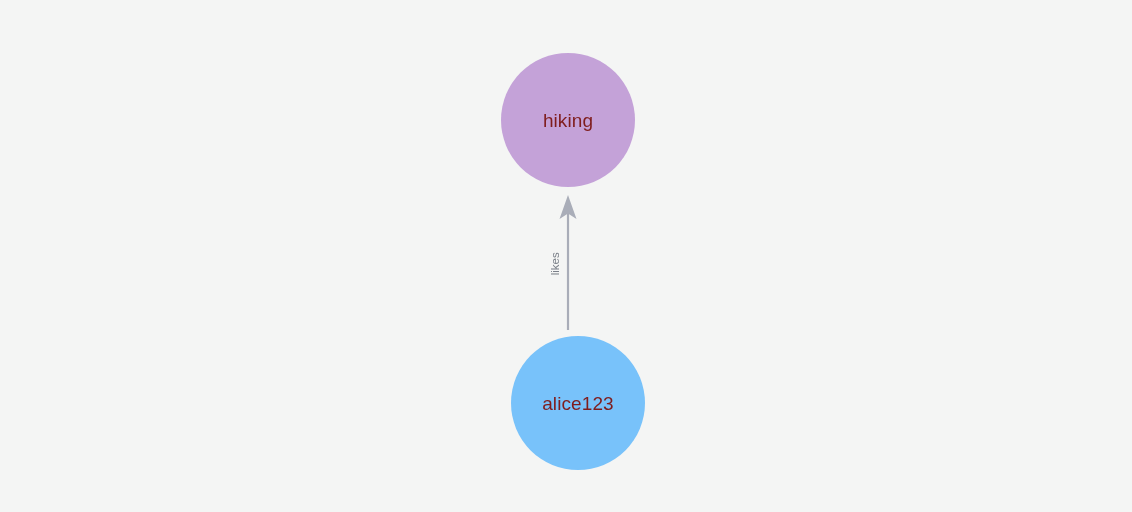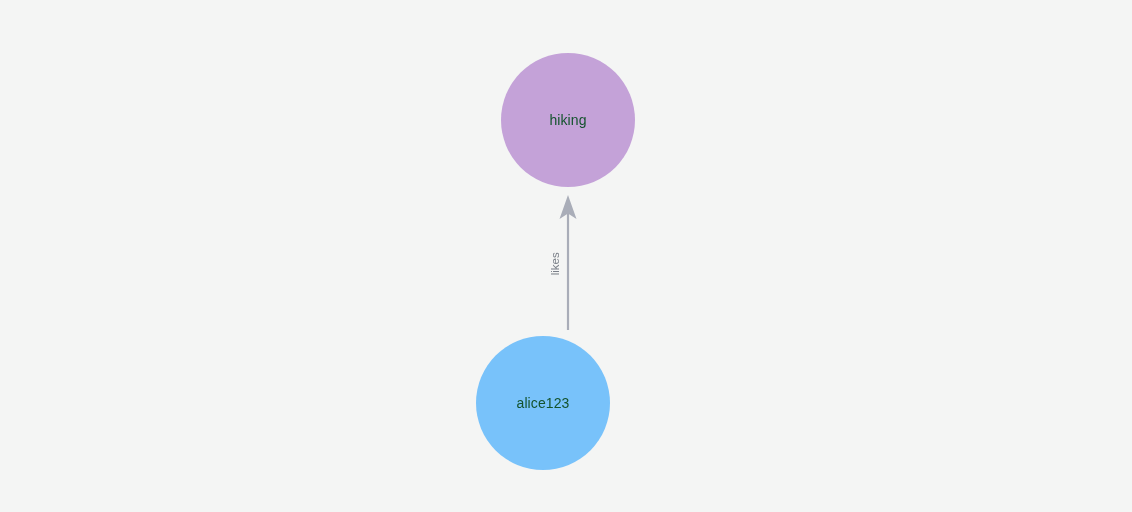--- a/index.html
+++ b/index.html
@@ -28,37 +28,37 @@
   }
   .node {
     position: absolute;
     border-radius: 50%;
     display: flex;
     align-items: center;
     justify-content: center;
     box-sizing: border-box;
   }
   .node-label {
-    color: #14532d;
+    color: #7f1d1d;
     font-family: "Liberation Sans", sans-serif;
-    font-size: 14px;
+    font-size: 19px;
     line-height: 1;
     letter-spacing: 0.1px;
     white-space: nowrap;
     user-select: none;
   }
   #node-hiking {
     left: 501px;
     top: 53px;
     width: 134px;
     height: 134px;
     background: #c4a2d8;
   }
   #node-alice123 {
-    left: 476px;
+    left: 511px;
     top: 336px;
     width: 134px;
     height: 134px;
     background: #78c2fa;
   }
   .edge-label {
     position: absolute;
     color: #7b8089;
     font-family: "Liberation Sans", sans-serif;
     font-size: 11.5px;

